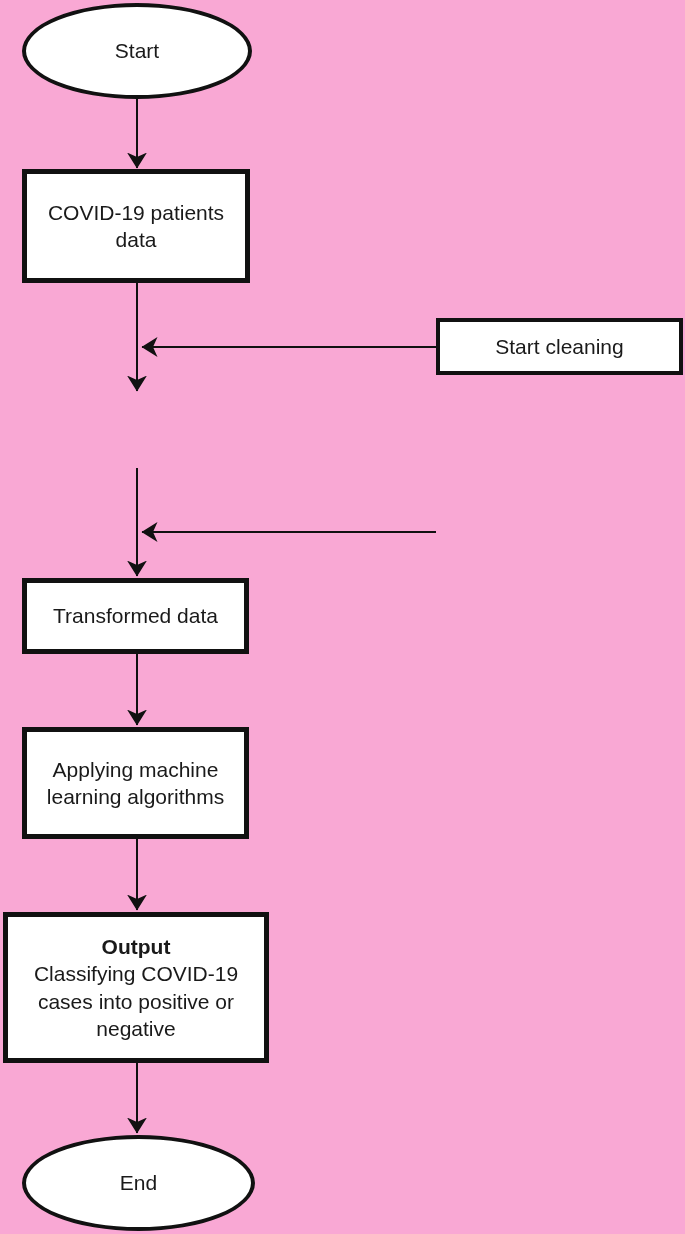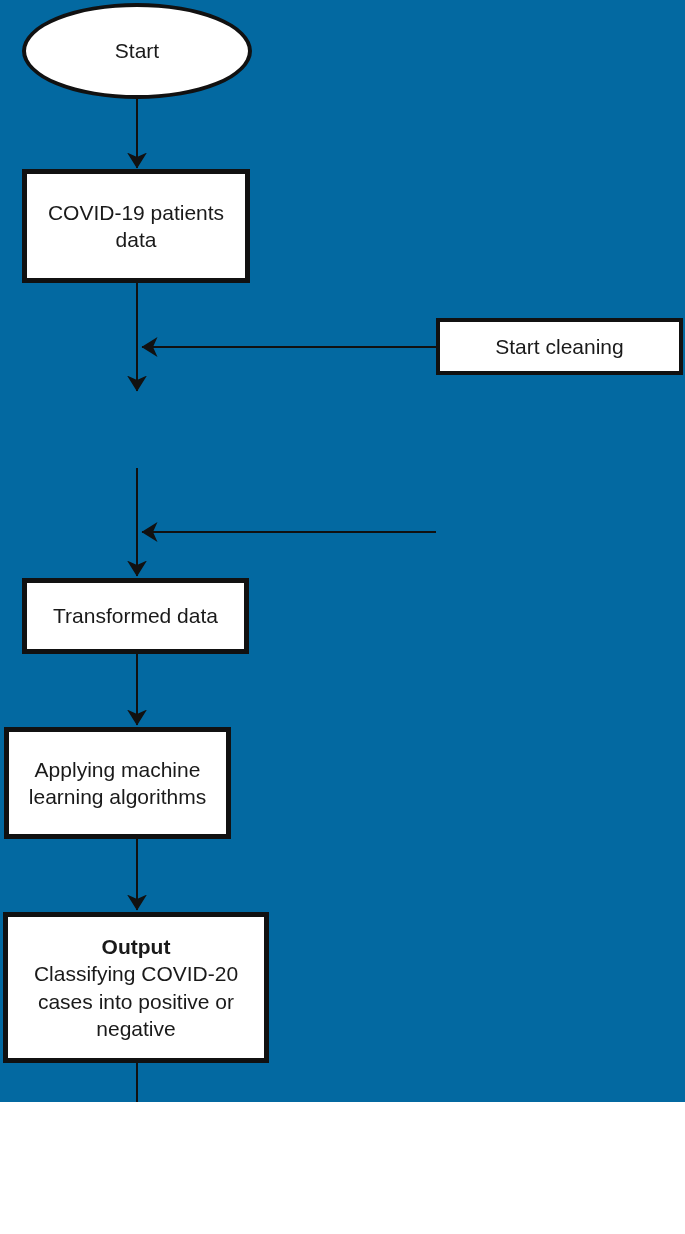--- a/index.html
+++ b/index.html
@@ -3,22 +3,22 @@
 <meta charset="utf-8">
 <style>
   html, body {
     margin: 0;
     padding: 0;
     background: #ffffff;
   }
   .canvas {
     position: relative;
     width: 685px;
-    height: 1102px;
-    background: #0369a1;
+    height: 1234px;
+    background: #f9a8d4;
     font-family: "Liberation Sans", sans-serif;
     color: #1a1a1a;
     overflow: hidden;
   }
   .connectors {
     position: absolute;
     top: 0;
     left: 0;
     width: 685px;
     height: 1234px;
@@ -46,21 +46,21 @@
   }
   .side-box {
     border: 4px solid #111111;
   }
   .node-start        { left: 22px;  top: 3px;    width: 230px; height: 96px;  }
   .node-patients     { left: 22px;  top: 169px;  width: 228px; height: 114px; padding: 0 10px; }
   .node-cleaning     { left: 436px; top: 318px;  width: 247px; height: 57px;  }
   .node-cleaned      { left: 22px;  top: 393px;  width: 227px; height: 75px;  }
   .node-transformation { left: 436px; top: 504px; width: 248px; height: 55px; }
   .node-transformed  { left: 22px;  top: 578px;  width: 227px; height: 76px;  }
-  .node-applying     { left: 4px;  top: 727px;  width: 227px; height: 112px; padding: 0 6px; }
+  .node-applying     { left: 22px;  top: 727px;  width: 227px; height: 112px; padding: 0 6px; }
   .node-output       { left: 3px;   top: 912px;  width: 266px; height: 151px; padding: 0 16px; }
   .node-end          { left: 22px;  top: 1135px; width: 233px; height: 96px;  }
   .output-title {
     font-weight: bold;
   }
 </style>
 </head>
 <body>
 
 <div class="canvas">
@@ -98,20 +98,20 @@
   <div class="node process node-transformed">
     <span>Transformed data</span>
   </div>
 
   <div class="node process node-applying">
     <span>Applying machine learning algorithms</span>
   </div>
 
   <div class="node process node-output">
     <span class="output-title">Output</span>
-    <span>Classifying COVID-20 cases into positive or negative</span>
+    <span>Classifying COVID-19 cases into positive or negative</span>
   </div>
 
   <div class="node terminator node-end">
     <span>End</span>
   </div>
 
 </div>
 
 </body></html>

